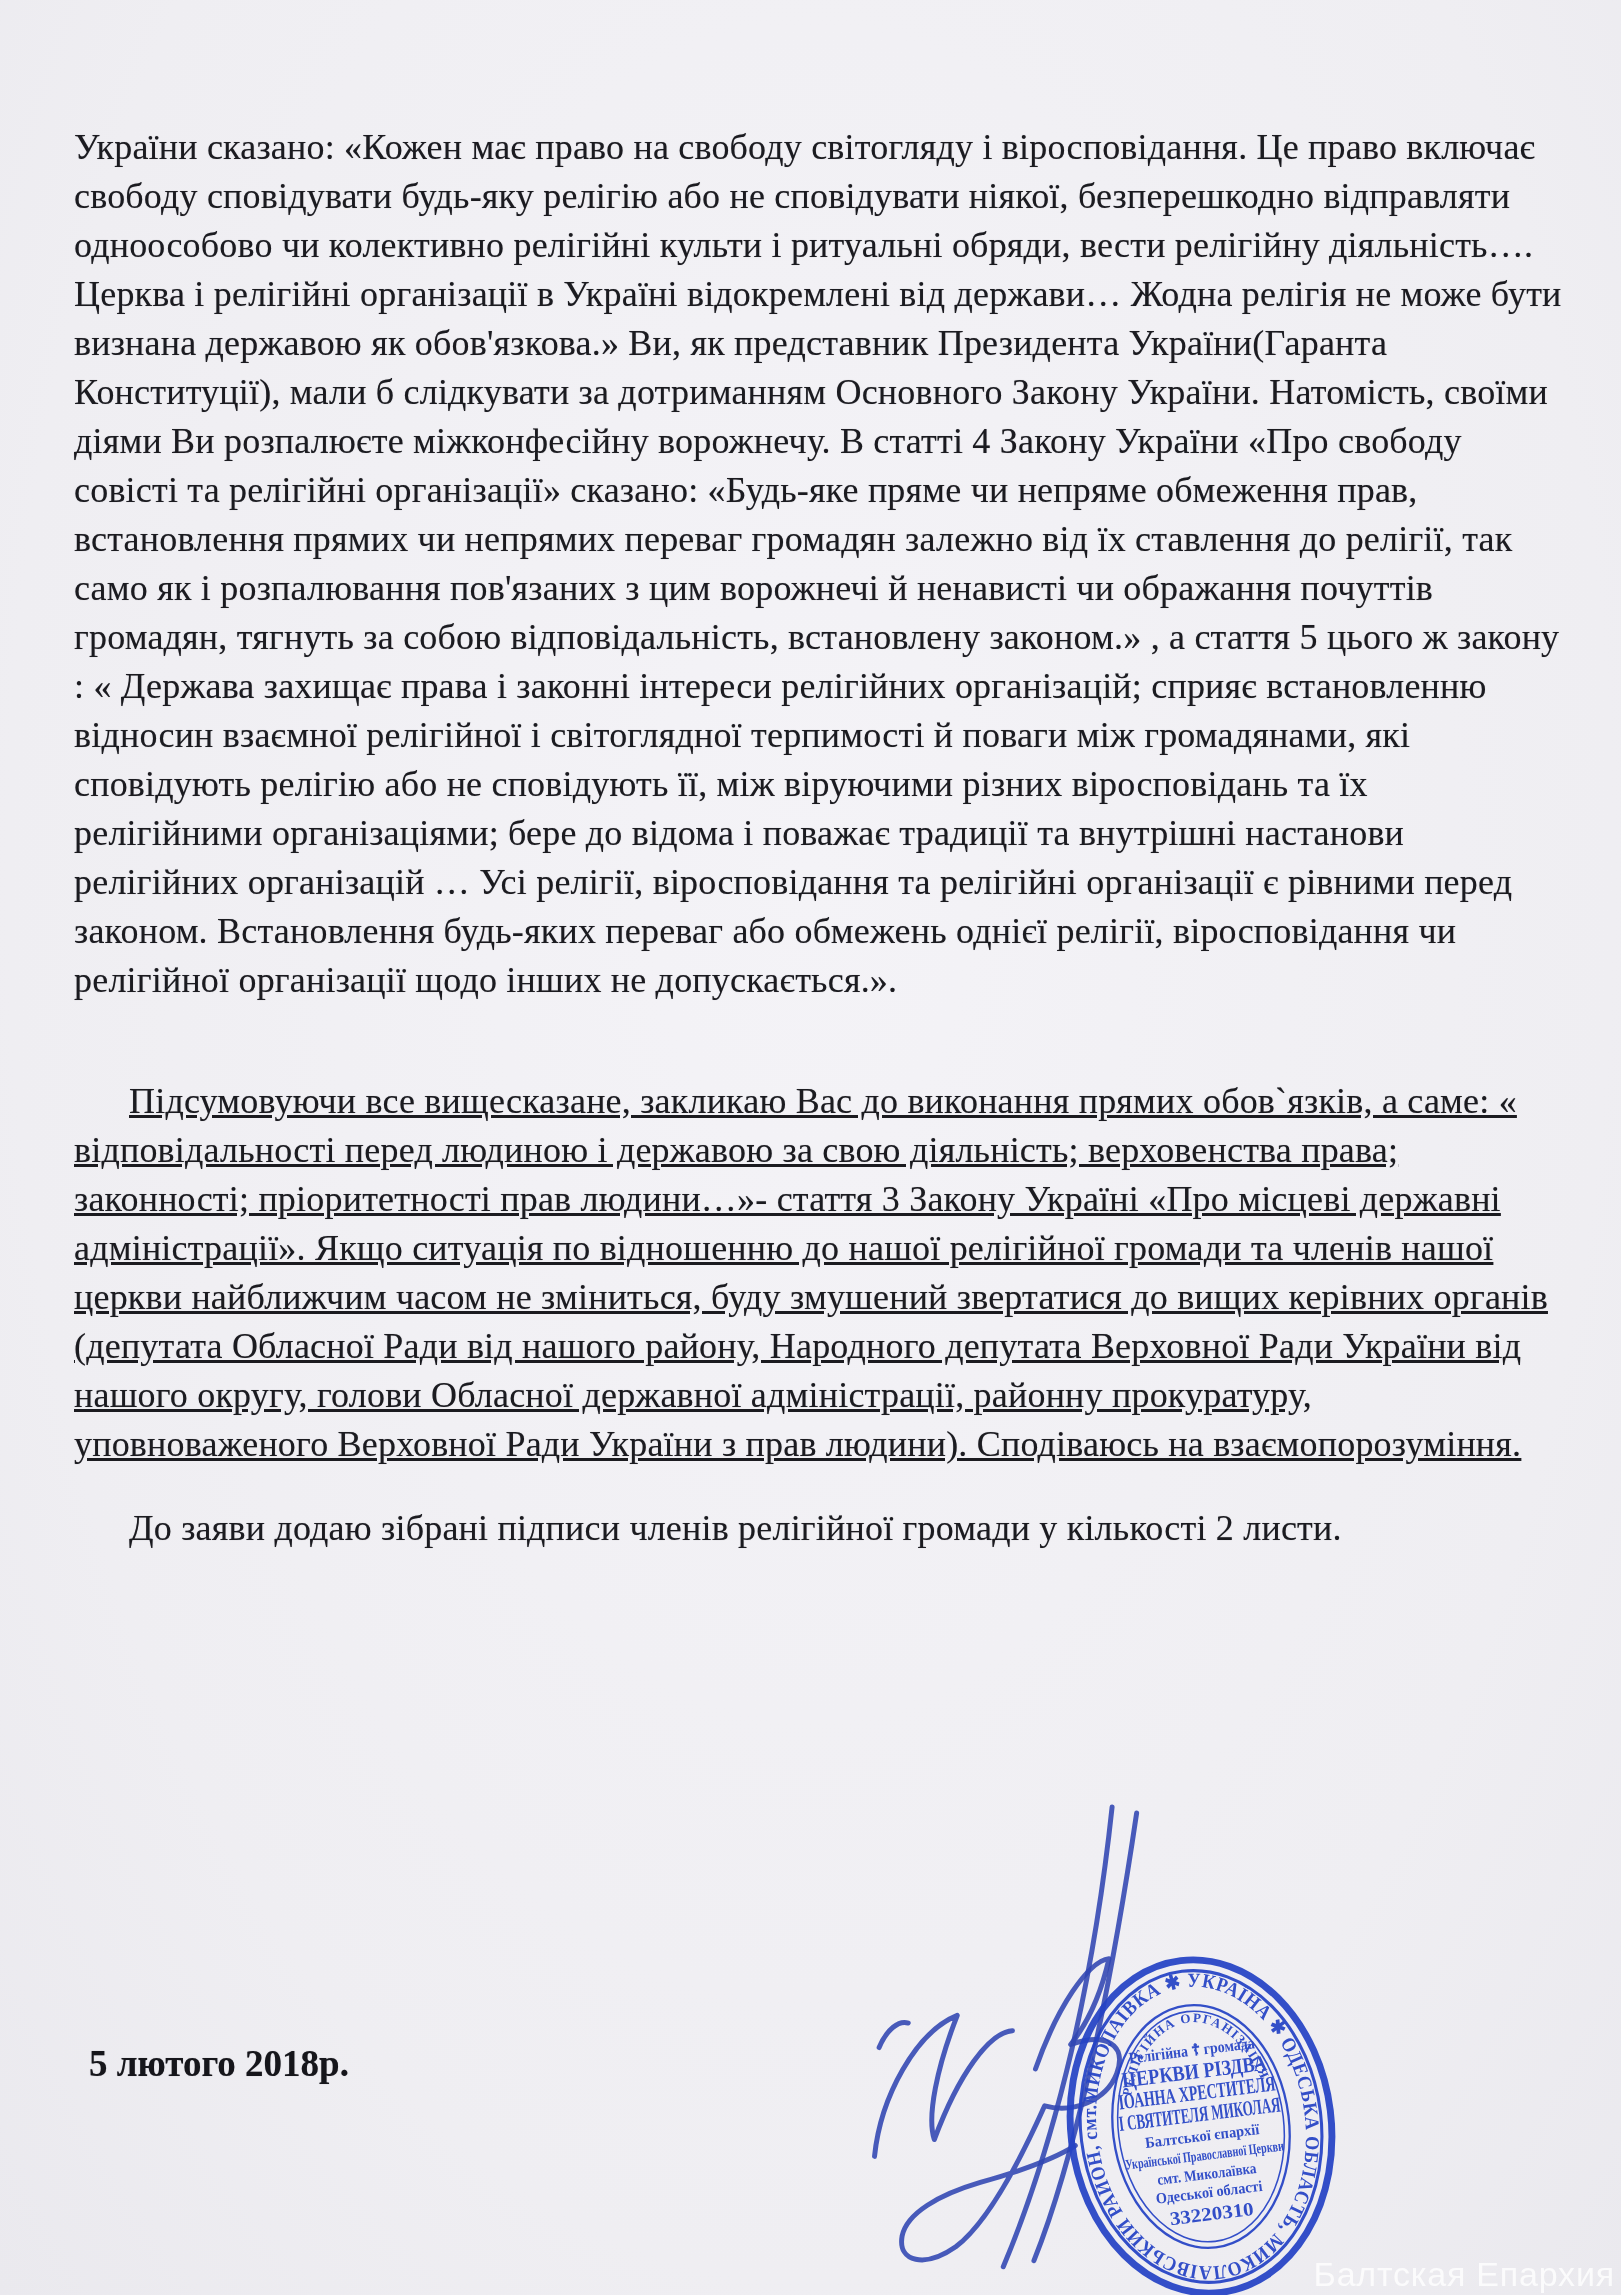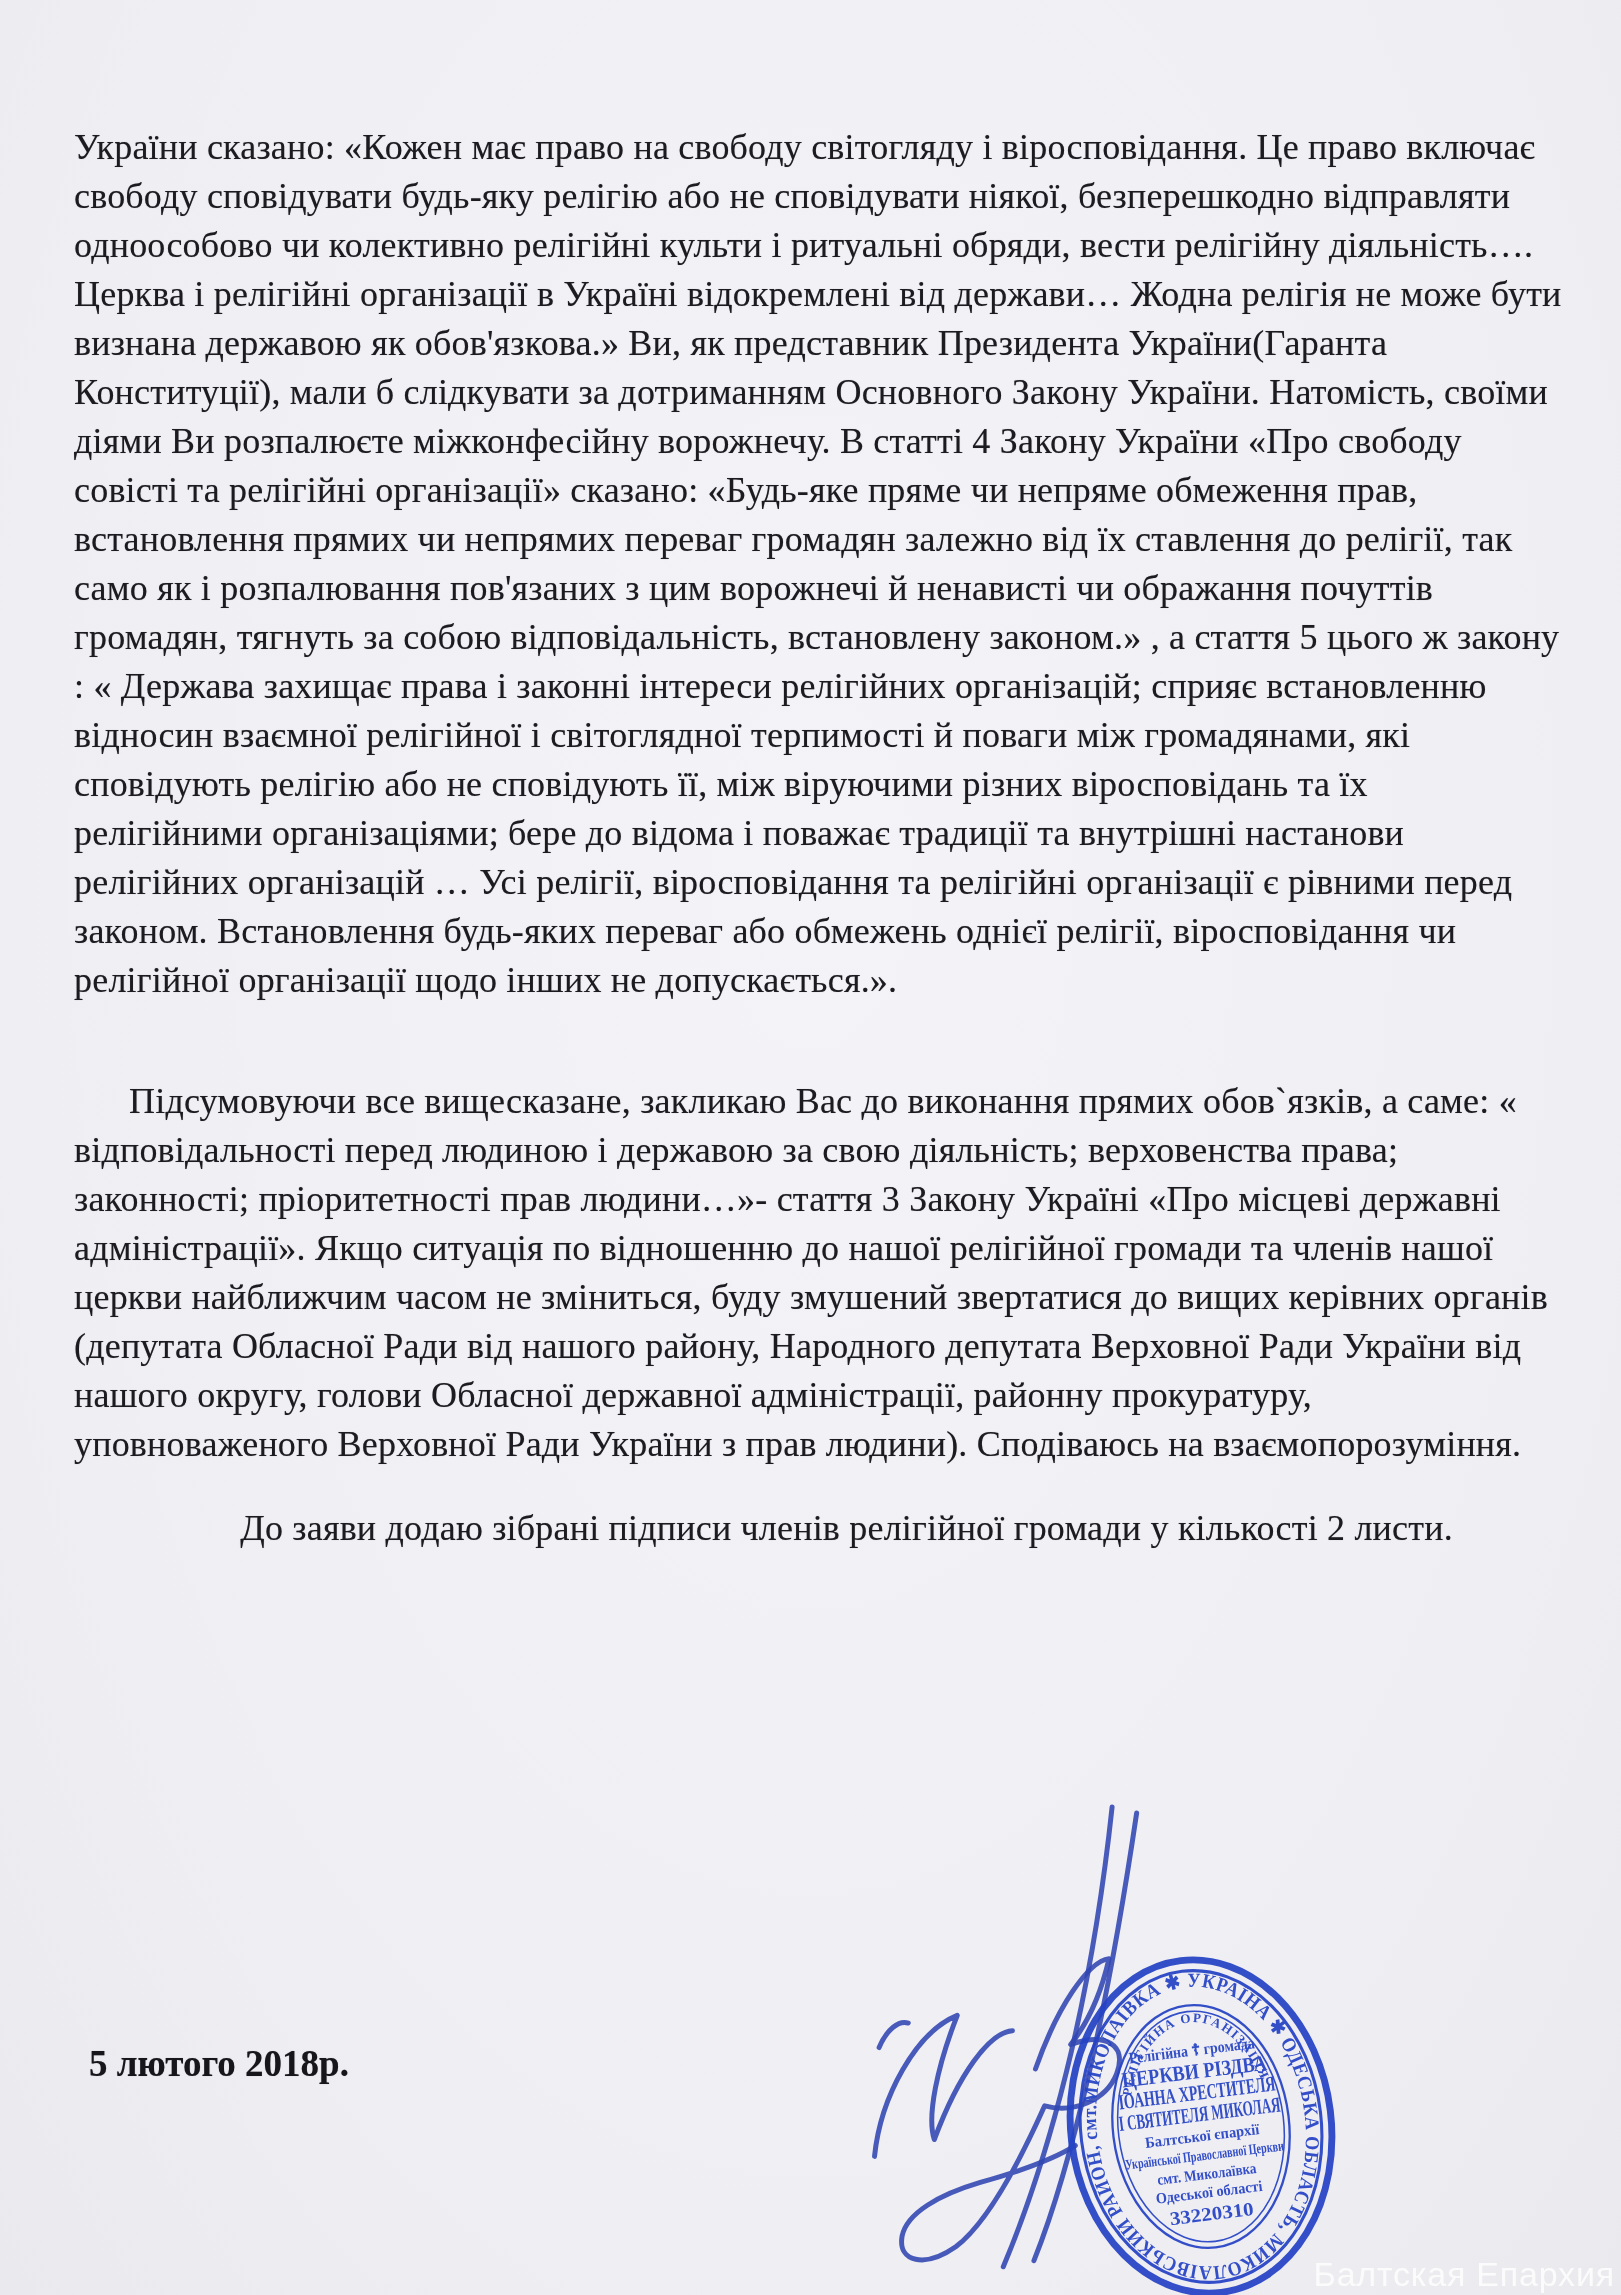--- a/index.html
+++ b/index.html
@@ -20,22 +20,22 @@
     left: 74px; top: 123px;
     width: 1490px;
     font-size: 36px;
     line-height: 49px;
     letter-spacing: 0.2px;
     text-align: left;
     color: #1b1b20;
     text-shadow: 0 0 0.8px rgba(20,20,30,0.4);
   }
   .para { margin: 0; }
-  .para.p2 { margin-top: 72px; }
-  .para.p3 { margin-top: 35px; text-align: center; }
+  .para.p2 { margin-top: 72px; text-decoration: underline; }
+  .para.p3 { margin-top: 35px; }
   .para.p4 { margin-top: 12.3px; }
   .para.indent { text-indent: 55px; }
   .date-line {
     position: absolute;
     left: 89px; top: 2041px;
     font-size: 37px;
     line-height: 46px;
     color: #16161b;
     text-shadow: 0 0 0.8px rgba(20,20,30,0.4);
     font-weight: bold;

